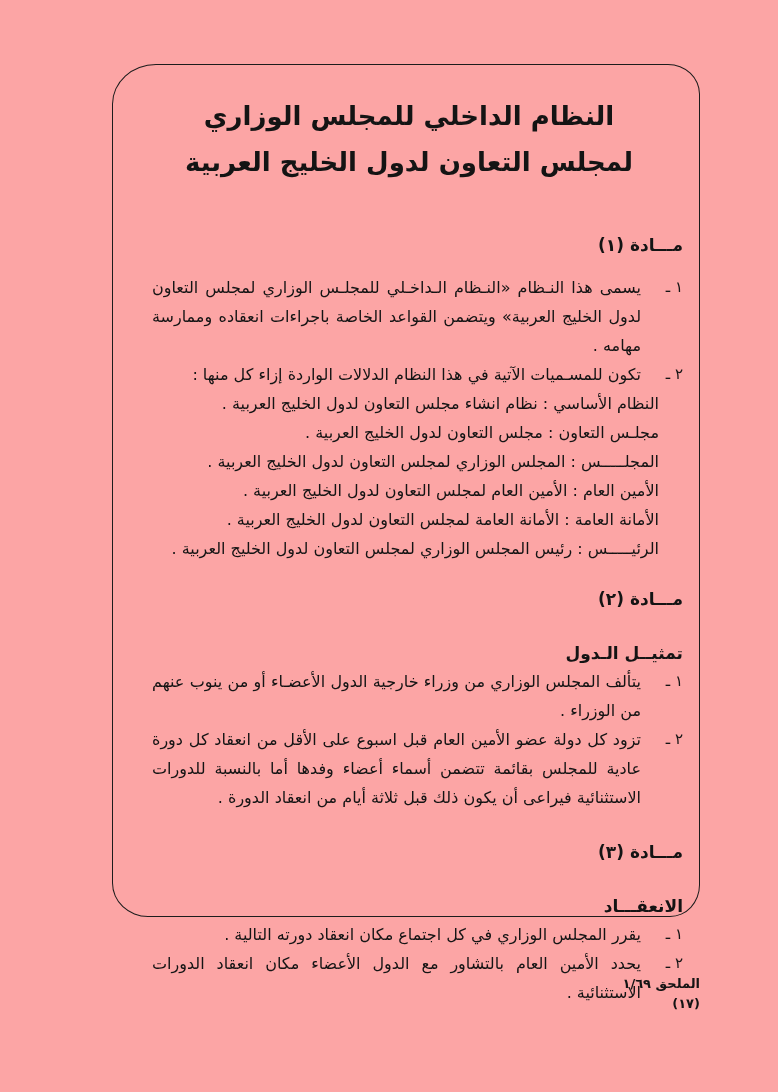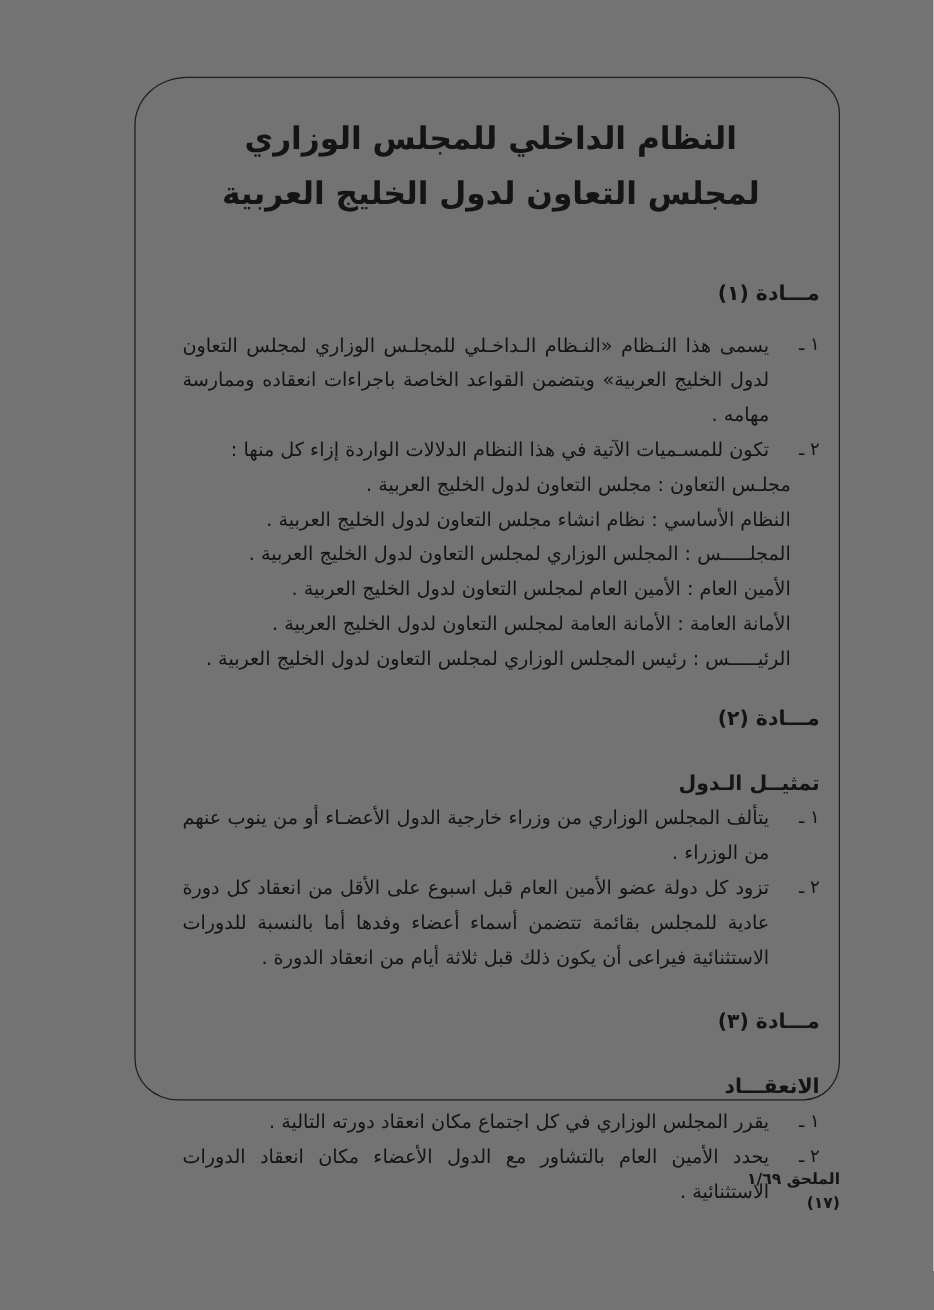--- a/index.html
+++ b/index.html
@@ -11,21 +11,21 @@
     position: relative;
     font-family: "DejaVu Sans", sans-serif;
     color: #141414;
     -webkit-font-smoothing: antialiased;
   }
   .page {
     position: relative;
     width: 778px;
     height: 1092px;
     overflow: hidden;
-    background: #737373;
+    background: #fca5a5;
   }
   .border-frame {
     position: absolute;
     left: 112px;
     top: 64px;
     width: 588px;
     height: 853px;
     border: 1.6px solid #1c1c1c;
     border-radius: 44px 32px 30px 36px / 40px 30px 32px 34px;
     box-sizing: border-box;
@@ -118,22 +118,22 @@
     <div class="items">
       <div class="item">
         <span class="num">١ ـ</span>
         <span class="txt">يسمى هذا النـظام «النـظام الـداخـلي للمجلـس الوزاري لمجلس التعاون لدول الخليج العربية» ويتضمن القواعد الخاصة باجراءات انعقاده وممارسة مهامه .</span>
       </div>
       <div class="item">
         <span class="num">٢ ـ</span>
         <span class="txt">تكون للمسـميات الآتية في هذا النظام الدلالات الواردة إزاء كل منها :</span>
       </div>
       <div class="definitions">
+        <div class="def-line">النظام الأساسي : نظام انشاء مجلس التعاون لدول الخليج العربية .</div>
         <div class="def-line">مجلـس التعاون : مجلس التعاون لدول الخليج العربية .</div>
-        <div class="def-line">النظام الأساسي : نظام انشاء مجلس التعاون لدول الخليج العربية .</div>
         <div class="def-line">المجلـــــس : المجلس الوزاري لمجلس التعاون لدول الخليج العربية .</div>
         <div class="def-line">الأمين العام : الأمين العام لمجلس التعاون لدول الخليج العربية .</div>
         <div class="def-line">الأمانة العامة : الأمانة العامة لمجلس التعاون لدول الخليج العربية .</div>
         <div class="def-line">الرئيـــــس : رئيس المجلس الوزاري لمجلس التعاون لدول الخليج العربية .</div>
       </div>
     </div>
 
     <div class="article-heading a2">مـــادة (٢)</div>
     <div class="section-title">تمثيــل الـدول</div>
     <div class="items" style="margin-top:4px;">

